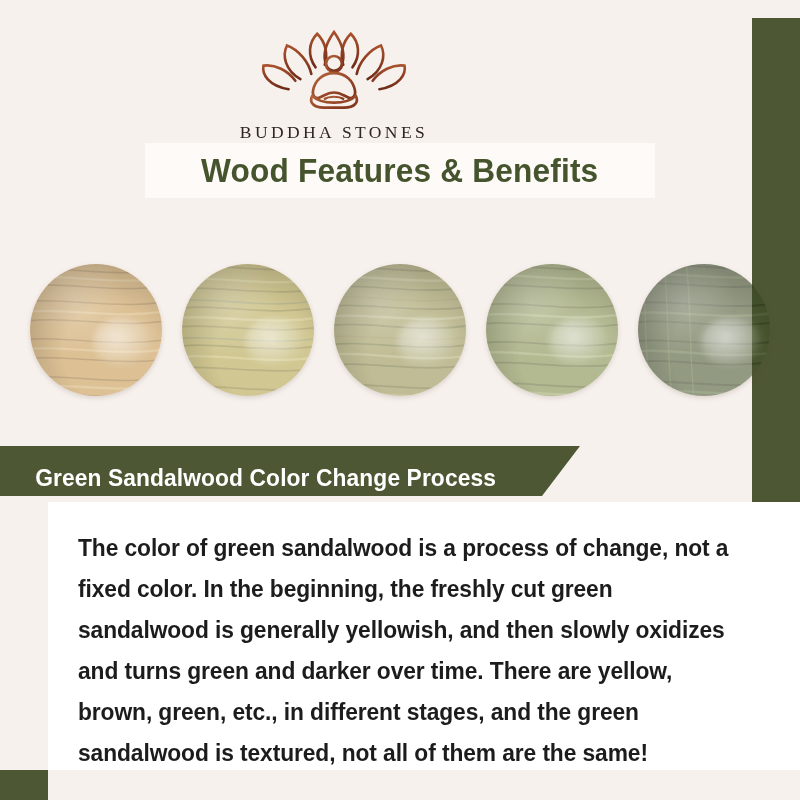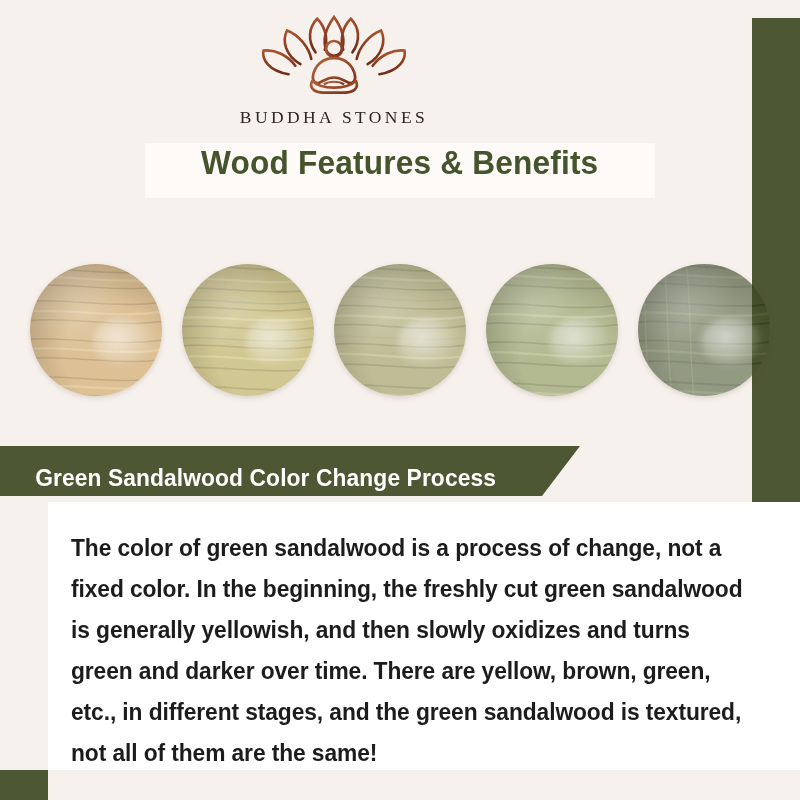--- a/index.html
+++ b/index.html
@@ -30,41 +30,41 @@
      800px 600px,
      800px 800px,
       48px 800px,
       48px 770px,
        0px 770px
     );
   }
 
   
   .logo-wrap{
-    position:absolute; left:0; top:11px; width:668px;
+    position:absolute; left:0; top:26px; width:668px;
     z-index:5; text-align:center;
   }
   .logo-mark{ width:168px; height:86px; display:inline-block; }
   .logo-text{
     display:block;
     margin-top:6px;
     font-family:"Liberation Serif", serif;
     font-size:17.5px;
     letter-spacing:3.4px;
     color:#2e2420;
     font-weight:400;
   }
 
   
   .title-banner{
     position:absolute;
     left:145px; top:143px; width:510px; height:55px;
     background:#fdfaf8;
     z-index:6;
-    display:flex; justify-content:center;
+    display:flex; align-items:center; justify-content:center;
   }
   .title-banner h1{
     font-size:34px;
     font-weight:bold;
     color:#45542c;
     letter-spacing:.2px;
     transform:scaleX(.93);
     white-space:nowrap;
   }
 
@@ -124,21 +124,21 @@
     transform:scaleX(.97);
     white-space:nowrap;
   }
 
   
   .body-card{
     position:absolute;
     left:48px; top:502px; width:752px; height:268px;
     background:#ffffff;
     z-index:5;
-    padding:26px 30px 0 23px;
+    padding:26px 30px 0 30px;
   }
   .body-card p{
     font-size:23.5px;
     line-height:41px;
     color:#1c1c1c;
     font-weight:bold;
     transform:scaleX(.97);
     transform-origin:left top;
     letter-spacing:-.1px;
   }

